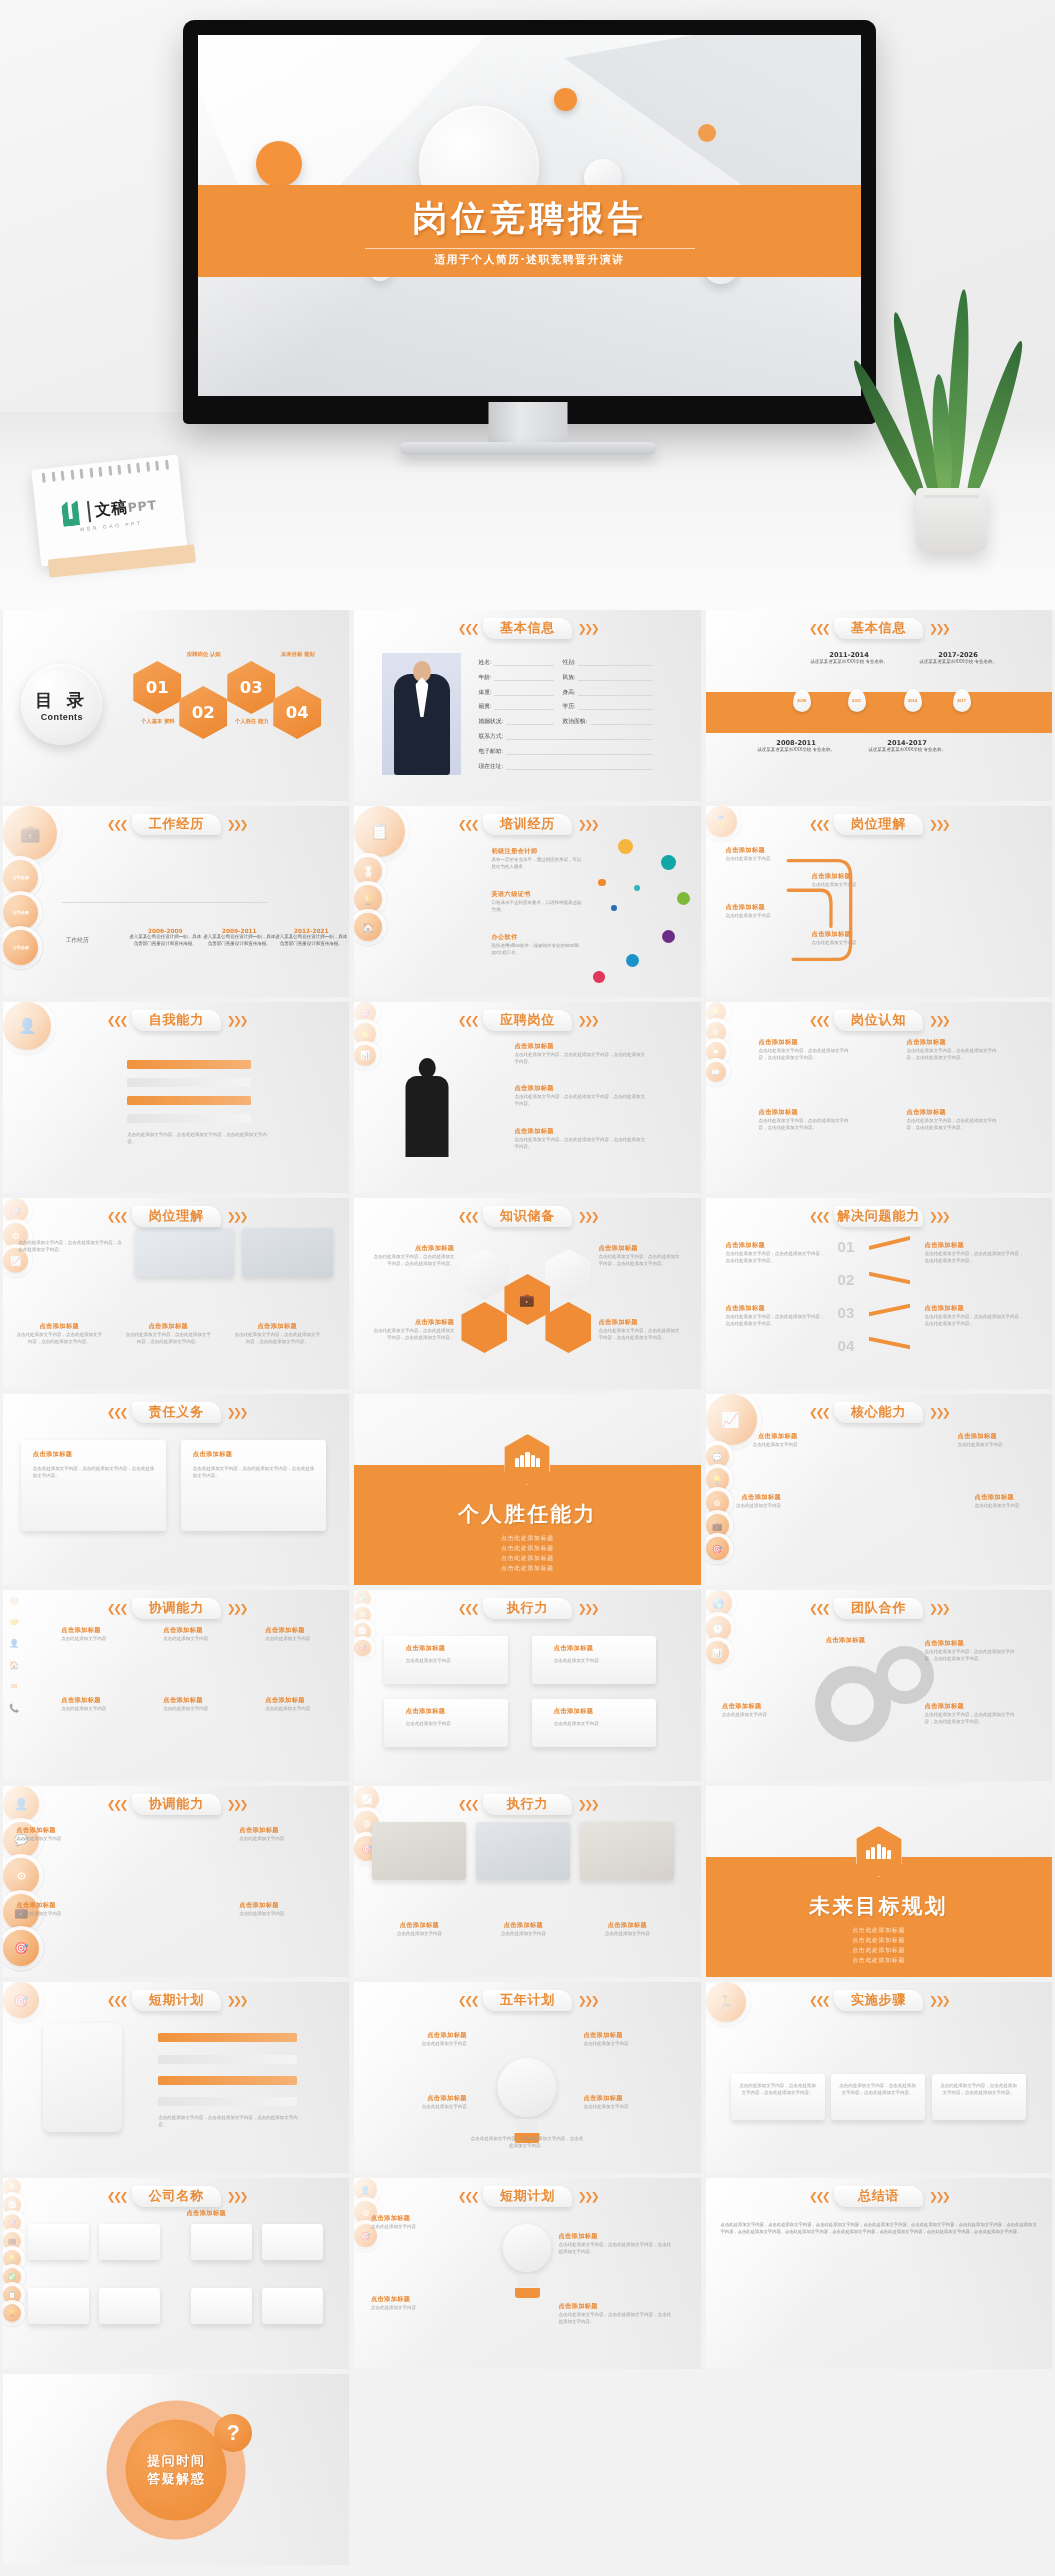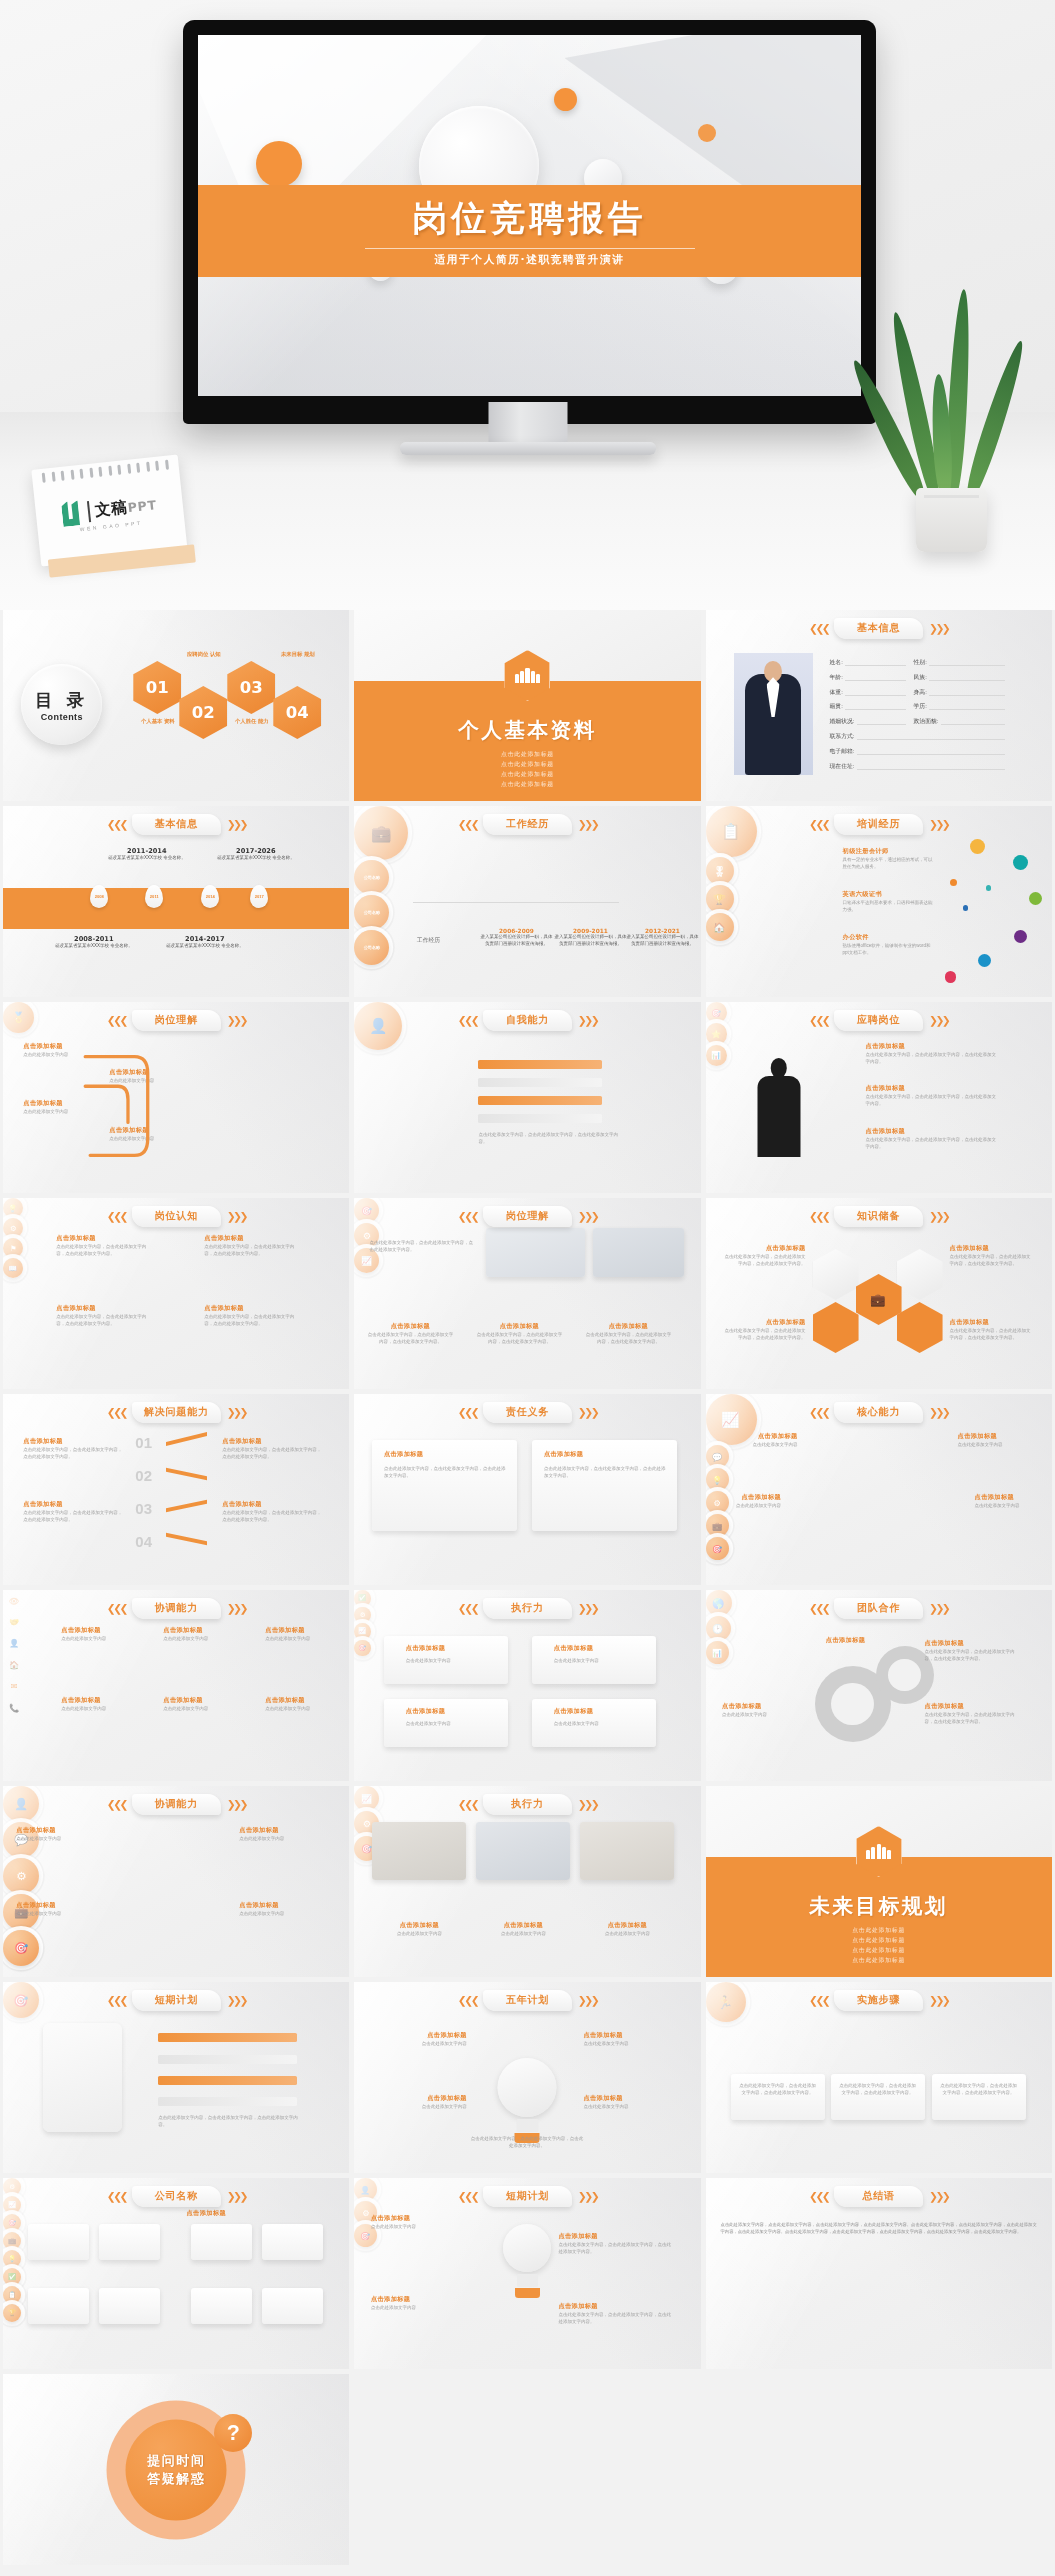--- a/index.html
+++ b/index.html
@@ -156,21 +156,21 @@
   }
 
   
   .s-head { position:absolute; left:0; right:0; top:8.2px; display:flex; align-items:center; justify-content:center; gap:5.8px; z-index:3;}
   .chev { color:#ef8f3c; font-size:10.7px; letter-spacing:-2.5px; font-weight:bold; }
   .ribbon {
     min-width:89px; height:20.6px; background:linear-gradient(180deg,#ffffff,#f0f0f0);
     border-radius:4.1px 13px 4.1px 13px;
     box-shadow:0 2.5px 5px rgba(0,0,0,.12);
     display:flex; align-items:center; justify-content:center;
-    font-size:10px; color:#ea8b36; font-weight:bold; letter-spacing:0.8px;
+    font-size:13px; color:#ea8b36; font-weight:bold; letter-spacing:0.8px;
     font-family:"DejaVu Sans","Liberation Sans",sans-serif;
   }
 
   
   .sec { background:#fff; }
   .sec-top { position:absolute; left:0;right:0; top:0; height:71px;
     background:linear-gradient(150deg,#fbfbfb,#eeeeee);}
   .sec-bot { position:absolute; left:0;right:0; top:71px; bottom:0; background:#f0923c; }
   .sec-hex {
     position:absolute; left:50%; transform:translateX(-50%); top:40px;
@@ -365,40 +365,20 @@
       </div>
     <div class="toc-lab" style="left:224px;top:107px">个人胜任
 能力</div>
     <div class="toc-hex" style="left:270px;top:76px">
         <span>04</span>
       </div>
     <div class="toc-lab" style="left:270px;top:40px">未来目标
 规划</div>
   </div>
 
-  <div class="slide sec">
-    <div class="sec-top"></div>
-    <div class="sec-bot"></div>
-    <div class="sec-hex">
-      <span class="hex-people">
-          <i class="hp1"></i>
-          <i class="hp2"></i>
-          <i class="hp3"></i>
-          <i class="hp4"></i>
-          <i class="hp5"></i>
-        </span>
-    </div>
-    <div class="sec-title">个人基本资料</div>
-    <div class="sec-bullets">
-      <div>点击此处添加标题</div>
-        <div>点击此处添加标题</div>
-      <div>点击此处添加标题</div>
-        <div>点击此处添加标题</div>
-    </div>
-  </div>
 
   <div class="slide">
     <div class="s-head">
       <span class="chev">❮❮❮</span>
       <span class="ribbon">基本信息</span>
       <span class="chev">❯❯❯</span>
     </div>
     <div class="photo">
         <div class="suit"></div>
       </div>
@@ -743,20 +723,40 @@
     <div class="card" style="left:18px;top:46px;width:145px;height:91px">
       <div class="ltitle" style="position:absolute;left:11.5px;top:10px">点击添加标题</div>
       <div class="lorem" style="position:absolute;left:11.5px;right:11.5px;top:25px">点击此处添加文字内容，点击此处添加文字内容，点击此处添加文字内容。</div>
       </div>
     <div class="card" style="left:178px;top:46px;width:145px;height:91px">
       <div class="ltitle" style="position:absolute;left:11.5px;top:10px">点击添加标题</div>
       <div class="lorem" style="position:absolute;left:11.5px;right:11.5px;top:25px">点击此处添加文字内容，点击此处添加文字内容，点击此处添加文字内容。</div>
       </div>
   </div>
 
+  <div class="slide sec">
+    <div class="sec-top"></div>
+      <div class="sec-bot"></div>
+    <div class="sec-hex">
+      <span class="hex-people">
+          <i class="hp1"></i>
+          <i class="hp2"></i>
+          <i class="hp3"></i>
+          <i class="hp4"></i>
+          <i class="hp5"></i>
+        </span>
+      </div>
+    <div class="sec-title">个人胜任能力</div>
+    <div class="sec-bullets">
+      <div>点击此处添加标题</div>
+        <div>点击此处添加标题</div>
+      <div>点击此处添加标题</div>
+        <div>点击此处添加标题</div>
+      </div>
+  </div>
 
   <div class="slide">
     <div class="s-head">
         <span class="chev">❮❮❮</span>
       <span class="ribbon">核心能力</span>
       <span class="chev">❯❯❯</span>
       </div>
     <div class="ocircle" style="left:147px;top:78px;width:51px;height:51px;font-size:15px">📈</div>
     <div class="ocircle" style="left:96px;top:40px;width:23px;height:23px;font-size:8.2px">💬</div>
     <div class="ocircle" style="left:224px;top:40px;width:23px;height:23px;font-size:8.2px">💡</div>

